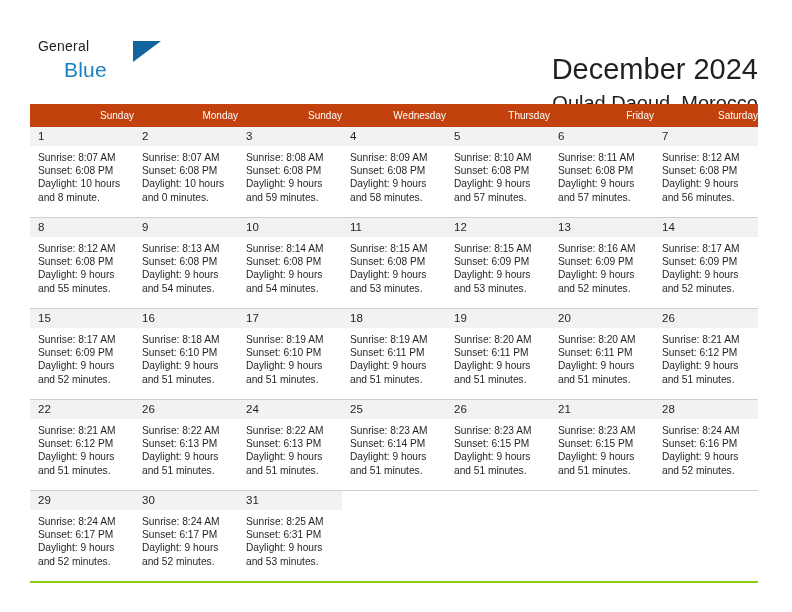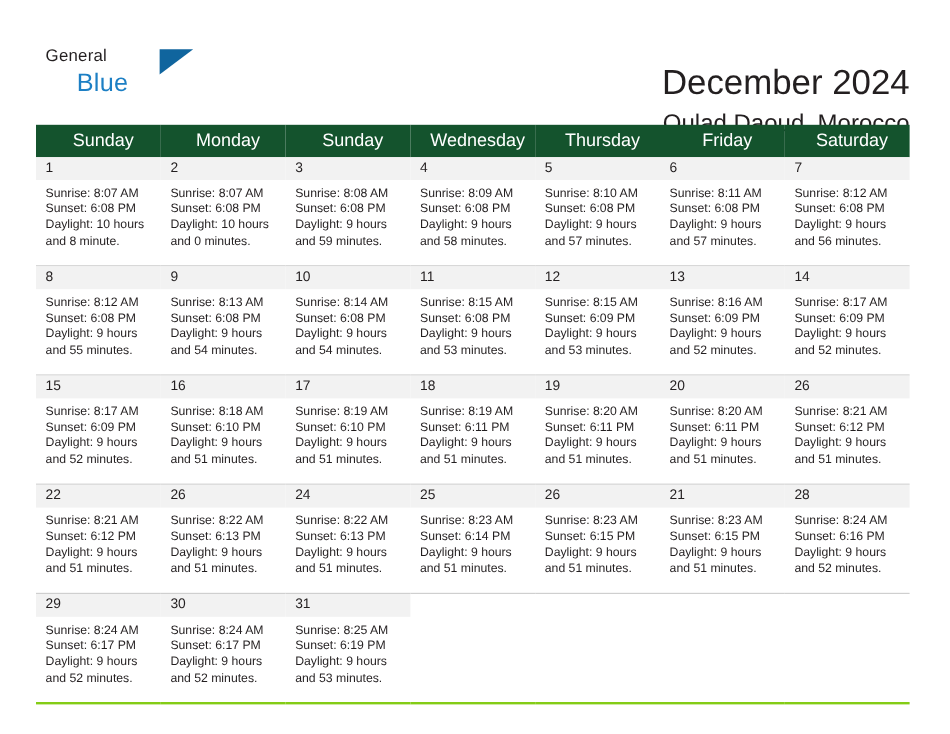--- a/index.html
+++ b/index.html
@@ -88,25 +88,25 @@
   
   .calendar {
     position: absolute;
     left: 30px;
     top: 104px;
     width: 728px;
     border-collapse: collapse;
     table-layout: fixed;
   }
   .calendar th {
-    background: #14532d;
+    background: #c2410c;
     color: #ffffff;
-    font-size: 15px;
+    font-size: 10px;
     font-weight: normal;
-    text-align: center;
+    text-align: right;
     padding: 5px 0 5px 8px;
     height: 13px;
     border: none;
   }
   .calendar td {
     vertical-align: top;
     padding: 0;
     border: none;
     width: 104px;
     height: 90px;
@@ -517,21 +517,21 @@
                 <div>Daylight: 9 hours</div>
                 <div>and 52 minutes.</div>
               </div>
             </div>
           </td>
           <td>
             <div class="daycell filled">
               <div class="daynum-bar">31</div>
               <div class="dayinfo">
                 <div>Sunrise: 8:25 AM</div>
-                <div>Sunset: 6:19 PM</div>
+                <div>Sunset: 6:31 PM</div>
                 <div>Daylight: 9 hours</div>
                 <div>and 53 minutes.</div>
               </div>
             </div>
           </td>
           <td>
             <div class="daycell empty-cell">
               <div class="daynum-bar"></div>
               <div class="dayinfo"></div>
             </div>

